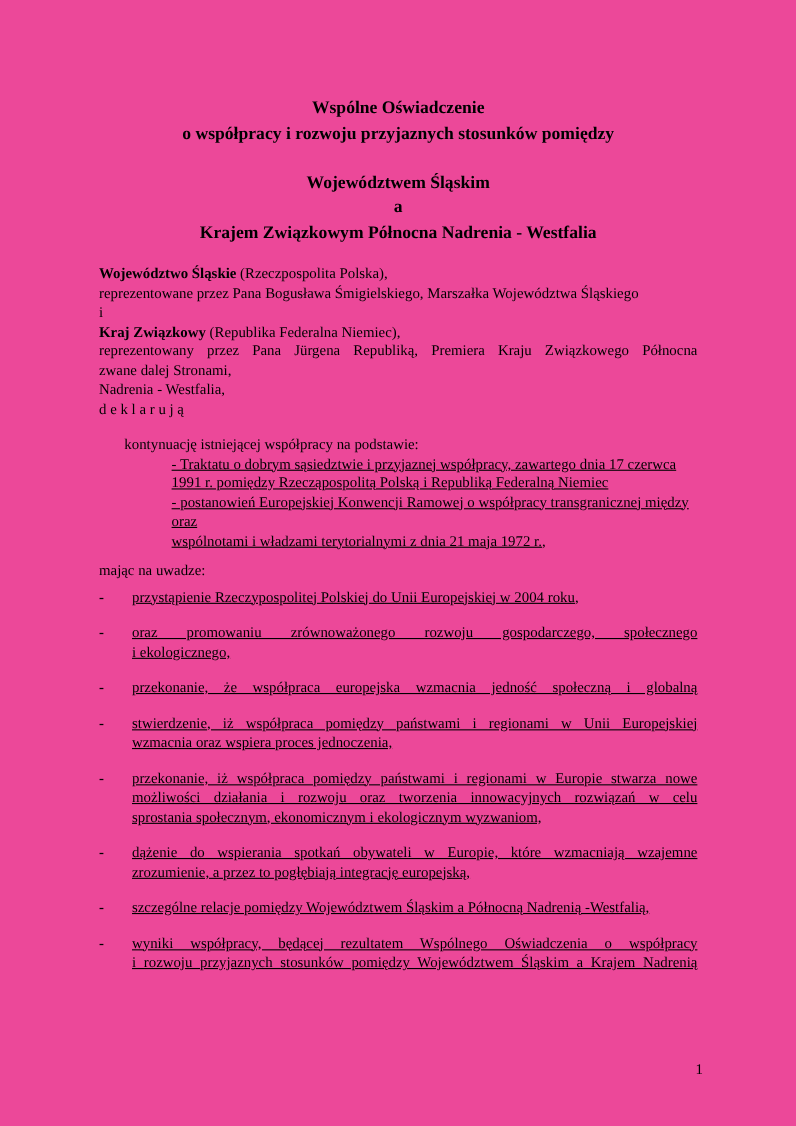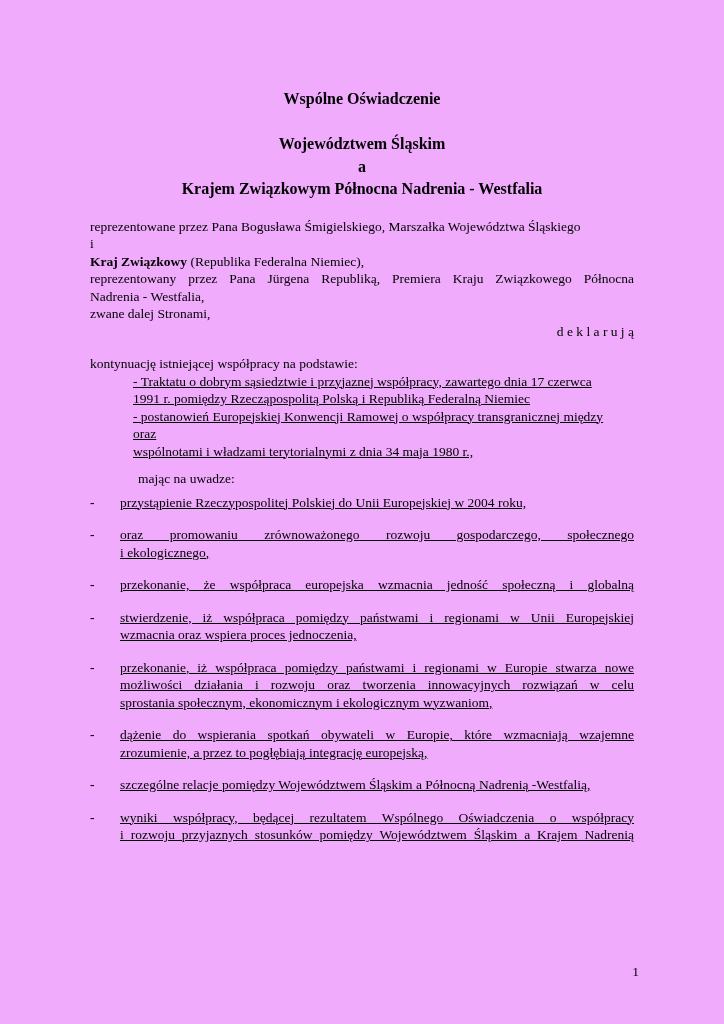--- a/index.html
+++ b/index.html
@@ -6,21 +6,21 @@
   html, body { background: #ffffff; }
   body {
     width: 724px;
     height: 1024px;
     overflow: hidden;
   }
   .page {
     position: relative;
     width: 724px;
     height: 1024px;
-    background: #f0abfc;
+    background: #ec4899;
     padding: 88px 90px 0 90px;
     font-family: "Liberation Serif", "DejaVu Serif", serif;
     font-size: 13.5px;
     line-height: 17.5px;
     color: #000000;
   }
   .title-block {
     text-align: center;
     font-weight: bold;
     font-size: 16px;
@@ -28,24 +28,24 @@
   }
   .title-gap { height: 22.5px; }
   .preamble { margin-top: 17px; }
   .line { min-height: 17.5px; }
   .b { font-weight: bold; }
   .jline {
     text-align: justify;
     text-align-last: justify;
     text-justify: inter-word;
   }
-  .declare-line { text-align: right; }
-  .continuation { margin-top: 15px; }
+  .declare-line { text-align: left; }
+  .continuation { margin-top: 15px; margin-left: 23px; }
   .cont-indent { margin-left: 43px; text-decoration: underline; }
-  .considering-intro { margin-top: 10px; margin-left: 48px; }
+  .considering-intro { margin-top: 10px; }
   .bullets { margin-top: 6px; }
   .bullet-item { display: flex; margin-bottom: 15px; }
   .bullet-glyph {
     flex: none;
     width: 30px;
     font-weight: bold;
   }
   .bullet-body { flex: 1; min-width: 0; text-decoration: underline; }
   .page-number {
     position: absolute;
@@ -53,44 +53,46 @@
     right: 85px;
   }
 </style>
 </head>
 <body>
 
 <div class="page">
 
   <div class="title-block">
     <div class="tline">Wspólne Oświadczenie</div>
+    <div class="tline">o współpracy i rozwoju przyjaznych stosunków pomiędzy</div>
     <div class="title-gap"></div>
     <div class="tline">Województwem Śląskim</div>
     <div class="tline">a</div>
     <div class="tline">Krajem Związkowym Północna Nadrenia - Westfalia</div>
   </div>
 
   <div class="preamble">
+    <div class="line"><span class="b">Województwo Śląskie</span><span> (Rzeczpospolita Polska),</span></div>
     <div class="line">reprezentowane przez Pana Bogusława Śmigielskiego, Marszałka Województwa Śląskiego</div>
     <div class="line">i</div>
     <div class="line"><span class="b">Kraj Związkowy</span><span> (Republika Federalna Niemiec),</span></div>
     <div class="line jline">reprezentowany przez Pana Jürgena Republiką, Premiera Kraju Związkowego Północna</div>
+    <div class="line">zwane dalej Stronami,</div>
     <div class="line">Nadrenia - Westfalia,</div>
-    <div class="line">zwane dalej Stronami,</div>
     <div class="line declare-line">d e k l a r u j ą</div>
   </div>
 
   <div class="continuation">
     <div class="line">kontynuację istniejącej współpracy na podstawie:</div>
     <div class="cont-indent">
       <div class="line">- Traktatu o dobrym sąsiedztwie i przyjaznej współpracy, zawartego dnia 17 czerwca</div>
       <div class="line">1991 r. pomiędzy Rzecząpospolitą Polską i Republiką Federalną Niemiec</div>
       <div class="line">- postanowień Europejskiej Konwencji Ramowej o współpracy transgranicznej między</div>
       <div class="line">oraz</div>
-      <div class="line">wspólnotami i władzami terytorialnymi z dnia 34 maja 1980 r.,</div>
+      <div class="line">wspólnotami i władzami terytorialnymi z dnia 21 maja 1972 r.,</div>
     </div>
   </div>
 
   <div class="line considering-intro">mając na uwadze:</div>
 
   <div class="bullets">
 
     <div class="bullet-item">
       <span class="bullet-glyph">-</span>
       <div class="bullet-body">

